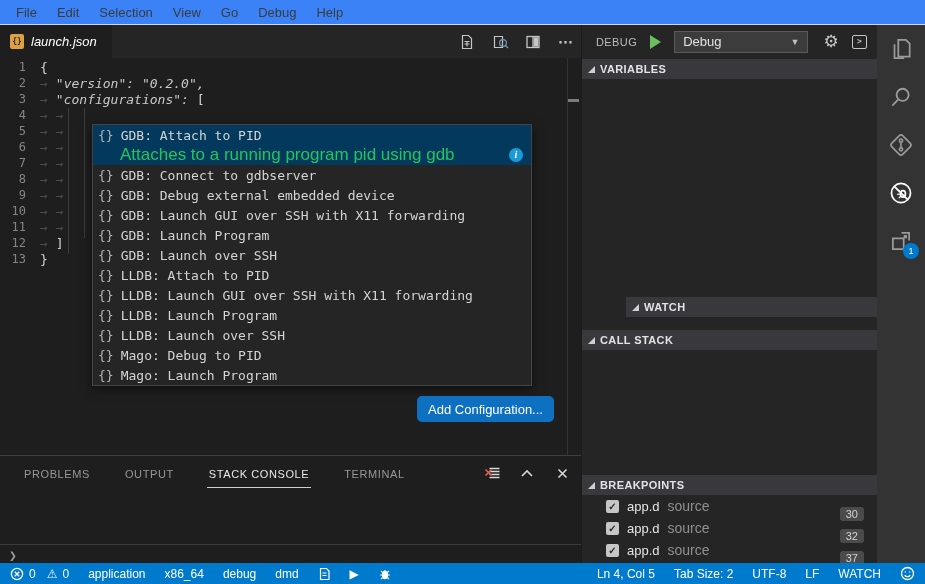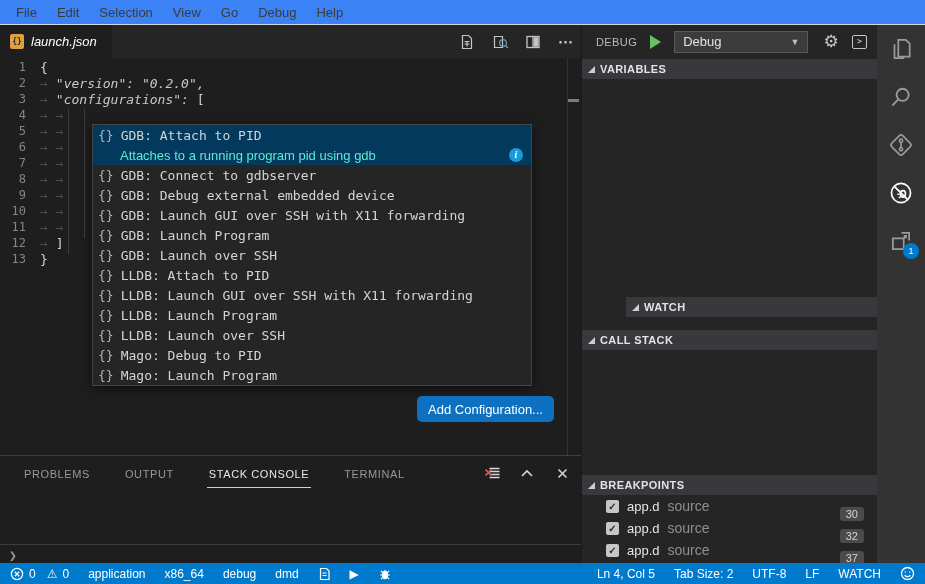--- a/index.html
+++ b/index.html
@@ -51,21 +51,21 @@
   .suggest {
     position:absolute; left:92px; top:66px; width:440px;
     background:#252526; border:1px solid #454545;
     box-shadow:0 3px 10px rgba(0,0,0,0.55);
   }
   .suggest-selected { background:#04395e; }
   .suggest-row { height:20px; display:flex; align-items:center; padding:0 6px 0 5px; gap:7px; }
   .suggest-kind { color:#b4b4b4; font:13px "DejaVu Sans Mono", monospace; flex:none; }
   .suggest-label { color:#d4d4d4; font:13px "DejaVu Sans Mono", monospace; white-space:pre; }
   .suggest-desc-row { height:20px; display:flex; align-items:center; padding:0 8px 0 27px; }
-  .suggest-desc { color:#5eead4; font-size:13px; flex:1; white-space:pre; }
+  .suggest-desc { color:#22c55e; font-size:17px; flex:1; white-space:pre; }
   .info-icon {
     flex:none; width:14px; height:14px; border-radius:50%; background:#1a9bd7;
     color:#ffffff; font:italic bold 10px/14px "Liberation Serif", serif; text-align:center;
   }
 
   
   .add-config-btn {
     position:absolute; left:417px; top:338px; width:137px; height:26px;
     background:#0e70c0; border:none; border-radius:5px;
     color:#ffffff; font:13px "Liberation Sans", sans-serif; cursor:pointer;

